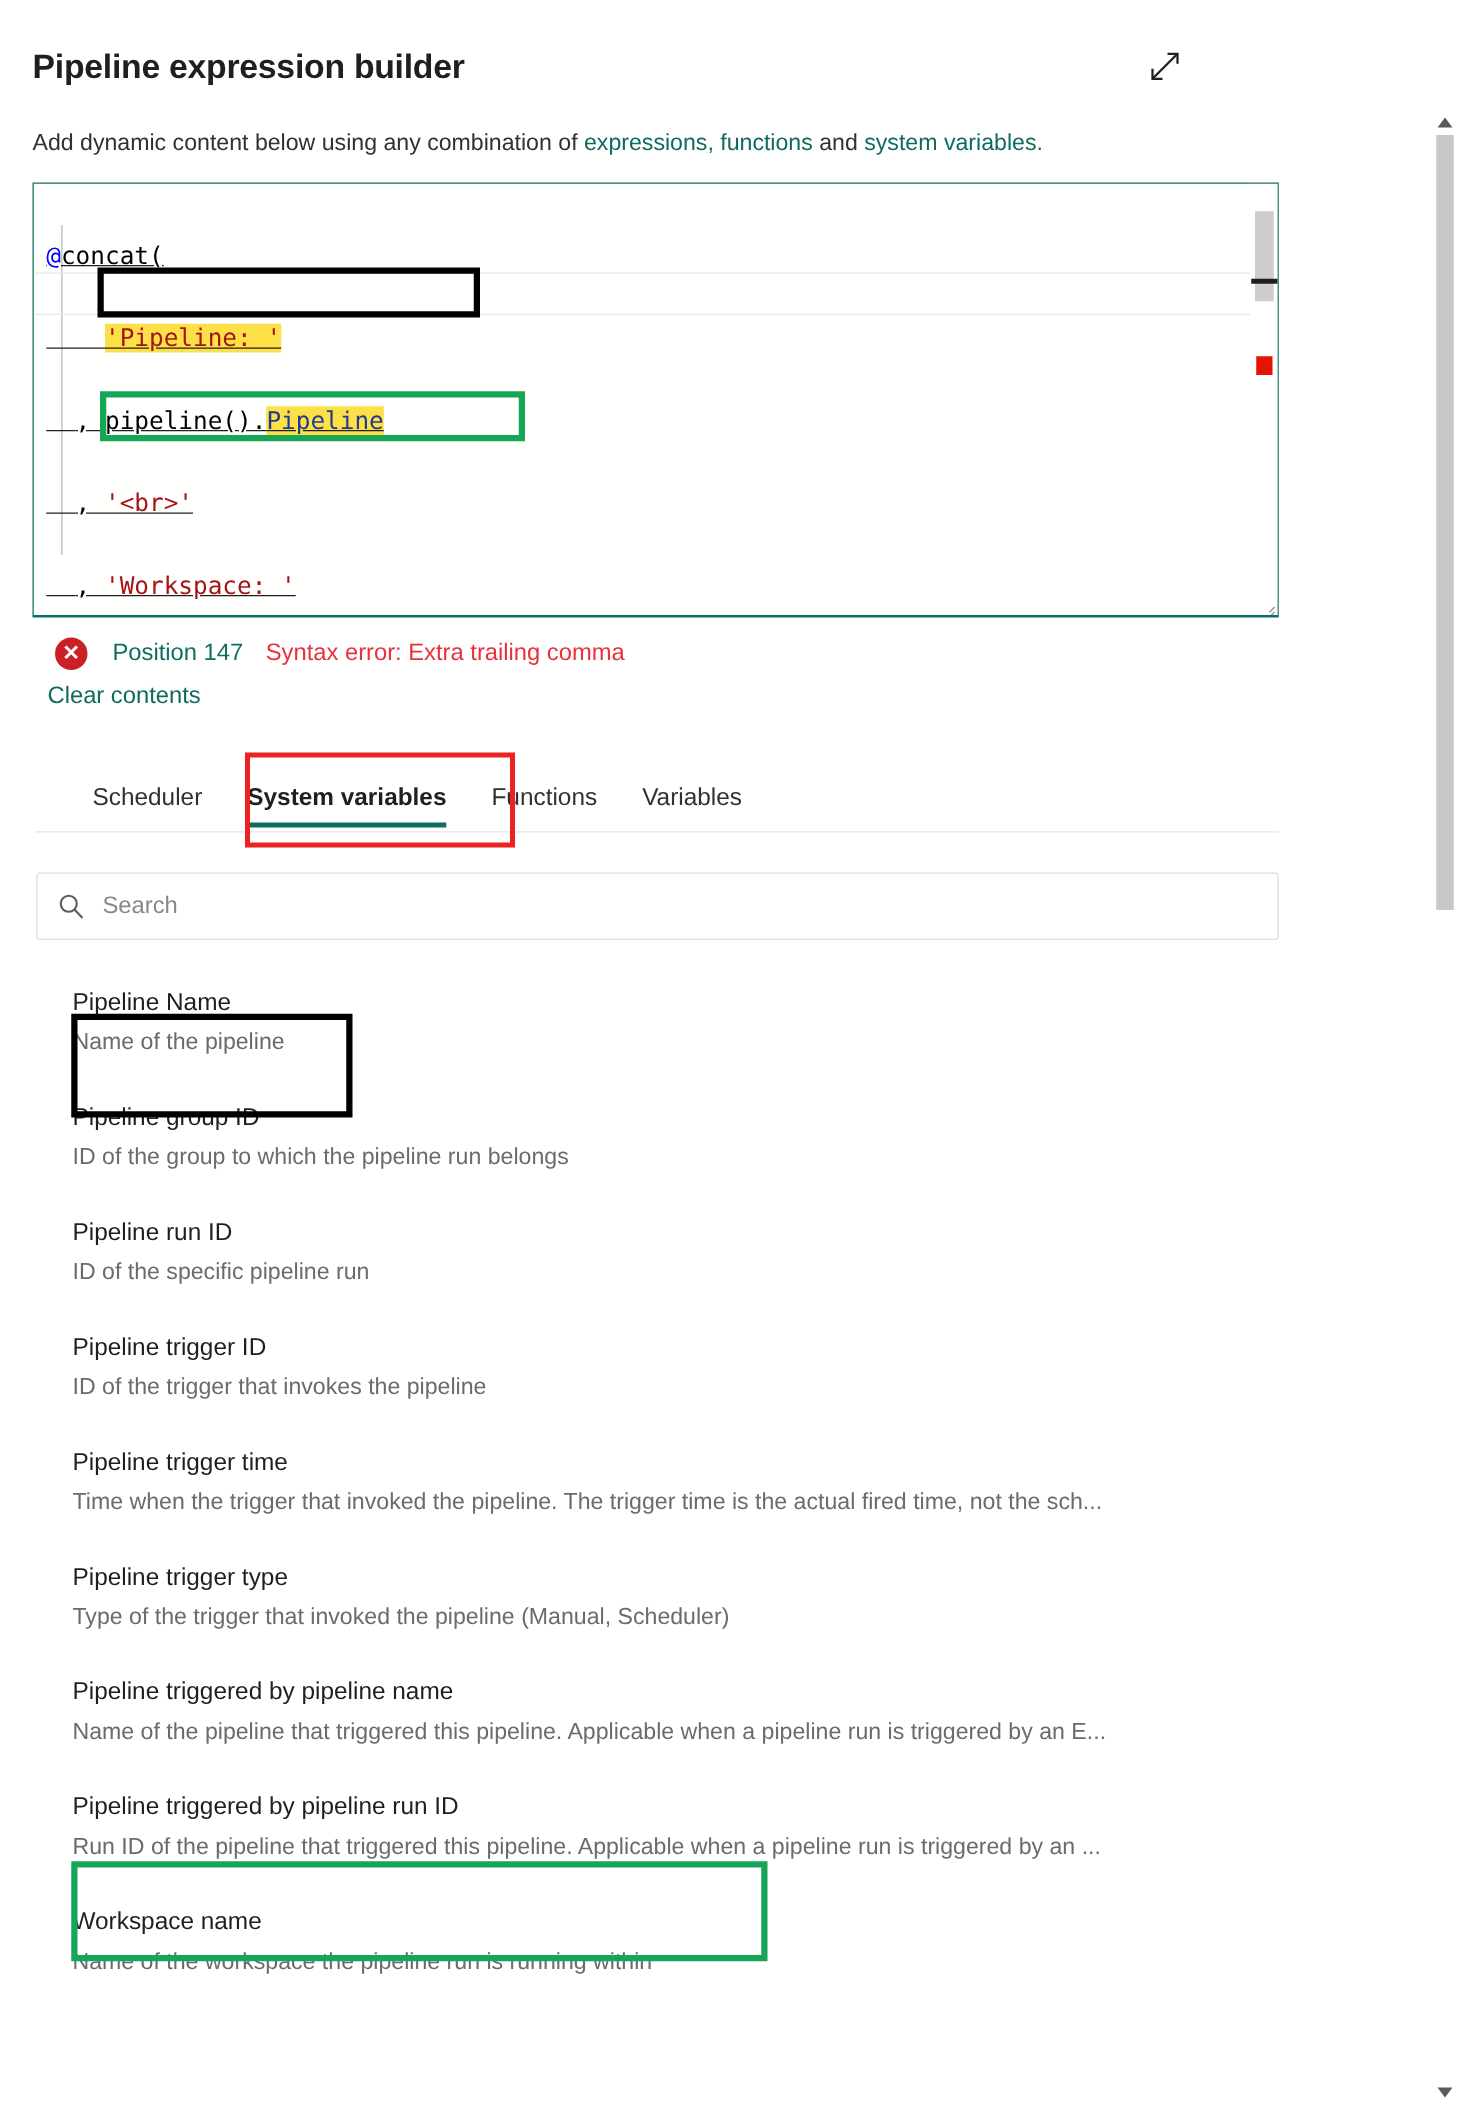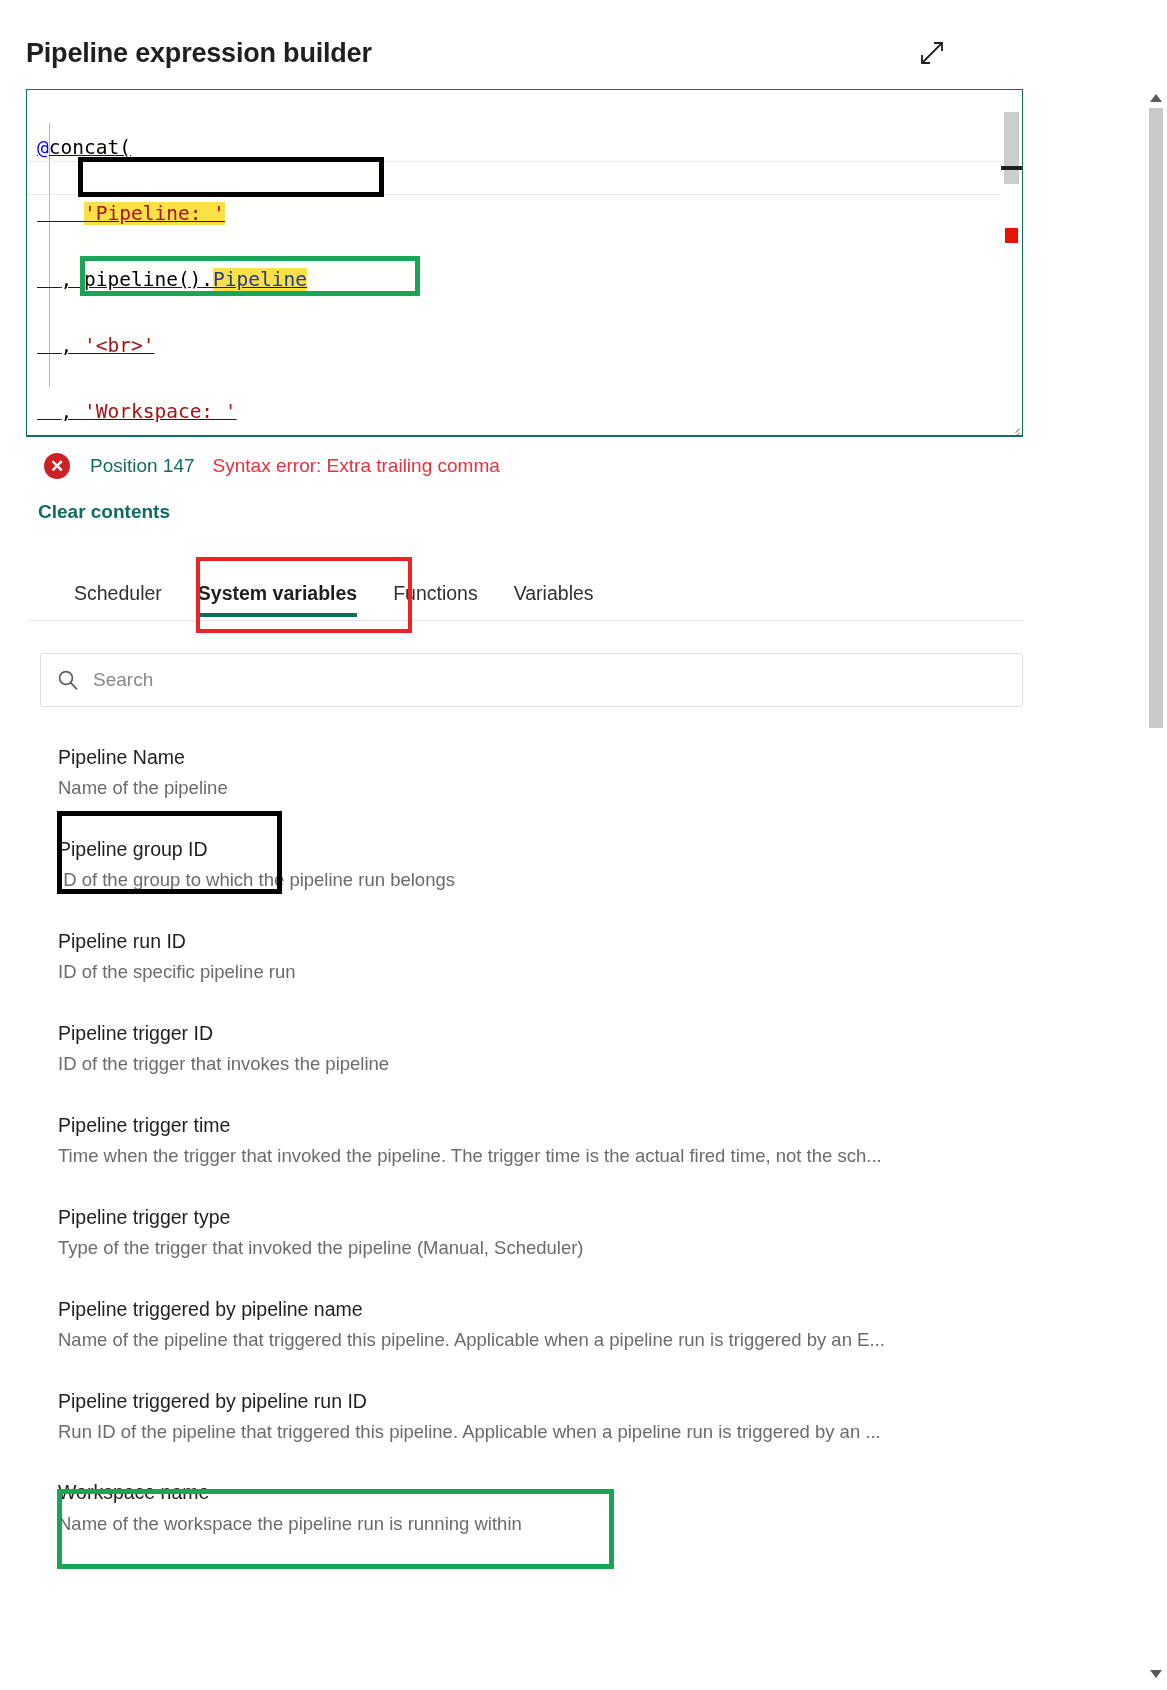--- a/index.html
+++ b/index.html
@@ -171,27 +171,26 @@
     font-weight: 700;
     flex: 0 0 auto;
     line-height: 1;
   }
   .err-pos { color: #0f6e60; margin-left: 8px; }
   .err-msg { color: #e8313a; margin-left: 6px; }
 
   
   .clear-link {
     display: inline-block;
-    margin: 22px 0 0 0;
+    margin: 10px 0 0 0;
     padding: 0 0 0 38px;
     font-size: 19px;
     color: #0e6b5e;
     cursor: pointer;
     text-decoration: none;
-    font-weight: bold;
   }
 
   
   .tabs-wrap {
     margin: 44px 0 0 0;
     padding: 0 36px 0 28px;
     position: relative;
   }
   .tabs {
     display: flex;
@@ -234,21 +233,21 @@
     pointer-events: none;
   }
   .ann-green {
     position: absolute;
     border: 5px solid #18a558;
     pointer-events: none;
   }
 
   
   .search-wrap {
-    padding: 0 36px 0 40px;
+    padding: 0 36px 0 29px;
     margin-top: 32px;
   }
   .search-box {
     display: flex;
     align-items: center;
     gap: 14px;
     border: 1px solid #dedede;
     border-radius: 3px;
     height: 54px;
     padding: 0 16px;
@@ -332,20 +331,21 @@
     <div class="expand-btn">
       <svg width="32" height="32" viewBox="0 0 32 32" aria-hidden="true">
         <line x1="6" y1="26" x2="26" y2="6" stroke="#201f1e" stroke-width="1.8"></line>
         <polyline points="18,6 26,6 26,14" fill="none" stroke="#201f1e" stroke-width="1.8"></polyline>
         <polyline points="14,26 6,26 6,18" fill="none" stroke="#201f1e" stroke-width="1.8"></polyline>
       </svg>
     </div>
   </div>
 
   
+  <div class="subtitle"><span>Add dynamic content below using any combination of </span><a>expressions,</a> <a>functions</a><span> and </span><a>system variables.</a></div>
 
   
   <div class="editor-wrap">
     <div class="editor">
       <div class="indent-guide"></div>
       <div class="hl-line-top" style="top:71px;"></div>
       <div class="hl-line-bot" style="top:104px;"></div>
 
       <div class="code">
 <span class="ln"><span class="tok-at">@</span><span class="tok-fn">concat(</span></span>

